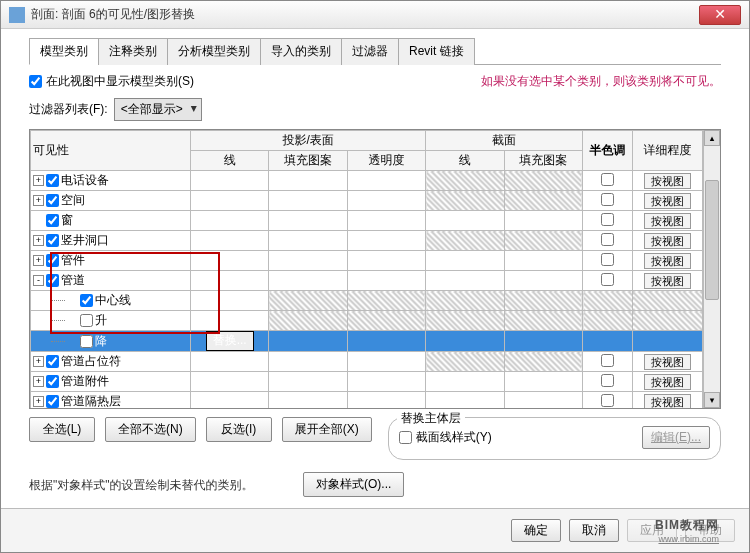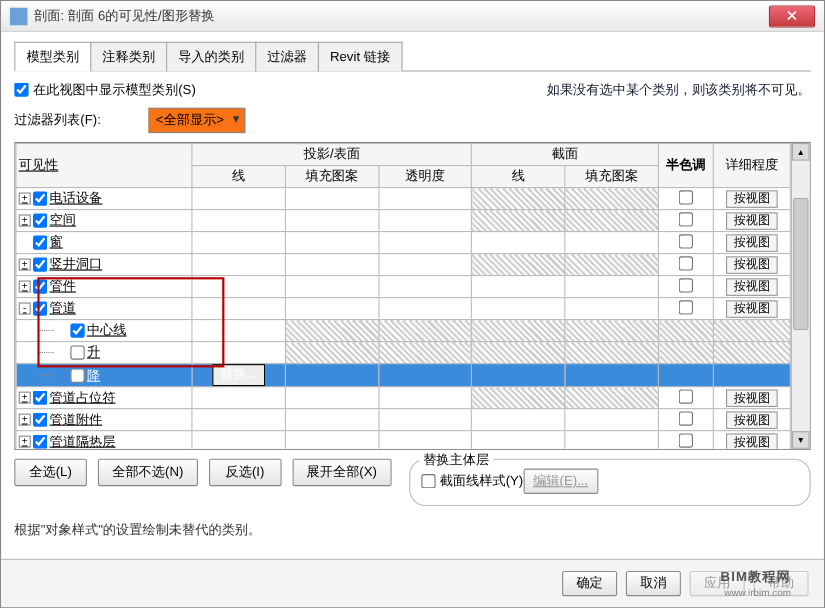--- a/index.html
+++ b/index.html
@@ -1,36 +1,36 @@
 <!DOCTYPE html>
 <html><head>
 <meta charset="utf-8">
 <style>
 * { box-sizing: border-box; margin: 0; padding: 0; font-family: "Microsoft YaHei", "SimSun", sans-serif; font-size: 12px; }
 body { background: #fff; width: 750px; height: 553px; overflow: hidden; position: relative; border: 1px solid #888; }
 .titlebar { background: linear-gradient(#fdfdfd, #e8e8e8); height: 28px; display: flex; align-items: center; padding: 0 8px; border-bottom: 1px solid #ccc; }
 .titlebar .icon { width: 16px; height: 16px; margin-right: 6px; background: #6aa2d8; }
 .titlebar .title { flex: 1; color: #333; }
 .close-btn { width: 42px; height: 20px; background: linear-gradient(#e67, #c43d3d); color: #fff; text-align: center; border: 1px solid #a33; border-radius: 2px; font-size: 14px; line-height: 16px; cursor: pointer; }
-.content { padding: 8px 12px; }
+.content { padding: 8px 28px; }
 .tabs { display: flex; border-bottom: 1px solid #aaa; margin-bottom: 8px; }
 .tab { padding: 4px 10px; border: 1px solid #aaa; border-bottom: none; background: #f0f0f0; margin-right: -1px; cursor: pointer; position: relative; top: 1px; }
 .tab.active { background: #fff; border-bottom: 1px solid #fff; }
 .row1 { display: flex; align-items: center; margin-bottom: 8px; }
 .row1 label { display: flex; align-items: center; gap: 4px; }
-.row1 .hint { margin-left: auto; color: #0f172a; }
+.row1 .hint { margin-left: auto; color: #be185d; }
 .row2 { display: flex; align-items: center; gap: 6px; margin-bottom: 8px; }
-.dropdown { border: 1px solid #888; padding: 2px 18px 2px 6px; background: #f97316; position: relative; min-width: 80px; margin-left: 37px; }
+.dropdown { border: 1px solid #888; padding: 2px 18px 2px 6px; background: #e5e5e5; position: relative; min-width: 80px; }
 .dropdown::after { content: "▾"; position: absolute; right: 4px; top: 2px; color: #333; }
 .grid-wrap { border: 1px solid #888; position: relative; height: 280px; display: flex; }
 .grid { flex: 1; overflow: hidden; }
 table { border-collapse: collapse; width: 100%; table-layout: fixed; }
 th, td { border: 1px solid #bbb; height: 20px; padding: 0 4px; text-align: center; background: #fff; }
 th { background: #f5f5f5; font-weight: normal; }
-.vis-col { width: 160px; text-align: left; padding-left: 2px; text-decoration: underline; }
+.vis-col { width: 160px; text-align: left; padding-left: 2px; }
 .line-col, .fill-col, .trans-col, .sline-col, .sfill-col { width: 72px; }
 .half-col { width: 50px; font-weight: bold; }
 .detail-col { width: 70px; }
 .tree-cell { display: flex; align-items: center; gap: 2px; text-align: left; }
 .expander { width: 11px; height: 11px; border: 1px solid #888; display: inline-flex; align-items: center; justify-content: center; font-size: 9px; line-height: 9px; cursor: pointer; background: #fff; flex-shrink: 0; }
 .expander.blank { border: none; background: transparent; }
 .tree-indent { display: inline-block; width: 16px; flex-shrink: 0; }
 .tree-line { display: inline-block; width: 14px; border-bottom: 1px dotted #888; height: 1px; vertical-align: middle; flex-shrink: 0; }
 input[type=checkbox] { width: 13px; height: 13px; flex-shrink: 0; }
 .hatched { background-image: repeating-linear-gradient(45deg, #ccc 0, #ccc 2px, #fff 2px, #fff 4px); }
@@ -43,37 +43,38 @@
 .vbtn.up { top: 0; } .vbtn.dn { bottom: 0; }
 .btn-row { display: flex; gap: 10px; margin-top: 8px; align-items: flex-start; }
 .btn { border: 1px solid #888; background: linear-gradient(#fdfdfd,#e4e4e4); padding: 3px 12px; border-radius: 2px; cursor: pointer; min-width: 66px; text-align: center; }
 .btn.small { min-width: 50px; padding: 2px 8px; }
 .group-box { border: 1px solid #bbb; border-radius: 15px; padding: 8px 10px 10px; margin-left: 6px; flex: 1; position: relative; }
 .group-box .legend { position: absolute; top: -8px; left: 8px; background: #fff; padding: 0 4px; }
 .note-row { display: flex; align-items: center; gap: 14px; margin-top: 12px; }
 .note-row .note { flex: 0 0 260px; color: #333; line-height: 1.5; }
 .footer { border-top: 1px solid #bbb; padding: 10px 14px; display: flex; justify-content: flex-end; gap: 8px; position: absolute; bottom: 0; left: 0; right: 0; background: #f4f4f4; margin-top: 40px; }
 .watermark { position: absolute; right: 30px; bottom: 8px; font-size: 20px; font-weight: bold; color: #444; font-family: Arial; opacity: 0.9; letter-spacing: 1px; }
-.watermark .sub { display: block; font-size: 9px; font-weight: normal; letter-spacing: 0; color: #777; text-align: right; }
+.watermark .sub { display: block; font-size: 9px; font-weight: normal; letter-spacing: 0; color: #777; text-align: right; text-decoration: underline; }
 .redbox { position: absolute; border: 2px solid #b00; pointer-events: none; }
 .detail-btn { display: inline-block; border: 1px solid #999; background: #f4f4f4; padding: 0 6px; height: 16px; line-height: 14px; font-size: 11px; }
 </style>
 </head>
 <body>
 
 <div class="titlebar">
   <div class="icon"></div>
   <div class="title">剖面: 剖面 6的可见性/图形替换</div>
   <div class="close-btn">✕</div>
 </div>
 
 <div class="content">
   <div class="tabs" id="tabs">
       <div class="tab active">模型类别</div>
       <div class="tab">注释类别</div>
+      <div class="tab">分析模型类别</div>
       <div class="tab">导入的类别</div>
       <div class="tab">过滤器</div>
       <div class="tab">Revit 链接</div>
     </div>
 
   <div class="row1">
     <label>
       <input type="checkbox" checked="" style="">
       <span>在此视图中显示模型类别(S)</span>
     </label>
@@ -318,32 +319,33 @@
 
   <div class="btn-row">
     <div style="display:flex; gap:10px;">
       <div class="btn">全选(L)</div>
       <div class="btn">全部不选(N)</div>
       <div class="btn">反选(I)</div>
       <div class="btn">展开全部(X)</div>
     </div>
     <div class="group-box">
       <span class="legend">替换主体层</span>
-      <div style="display:flex; align-items:center; justify-content:flex-start;">
+      <div style="display:flex; align-items:center; justify-content:space-between;">
         <label style="display:flex;align-items:center;gap:4px;">
           <input type="checkbox" style="">
           <span>截面线样式(Y)</span>
         </label>
         <div class="btn small" style="color:#999;text-decoration:underline;">编辑(E)...</div>
       </div>
     </div>
   </div>
 
   <div class="note-row">
     <div class="note">根据"对象样式"的设置绘制未替代的类别。</div>
+    <div class="btn">对象样式(O)...</div>
   </div>
 </div>
 
 <div class="footer">
   <div class="btn small">确定</div>
   <div class="btn small">取消</div>
   <div class="btn small" style="opacity:.4">应用</div>
   <div class="btn small" style="opacity:.4">帮助</div>
 </div>
 

